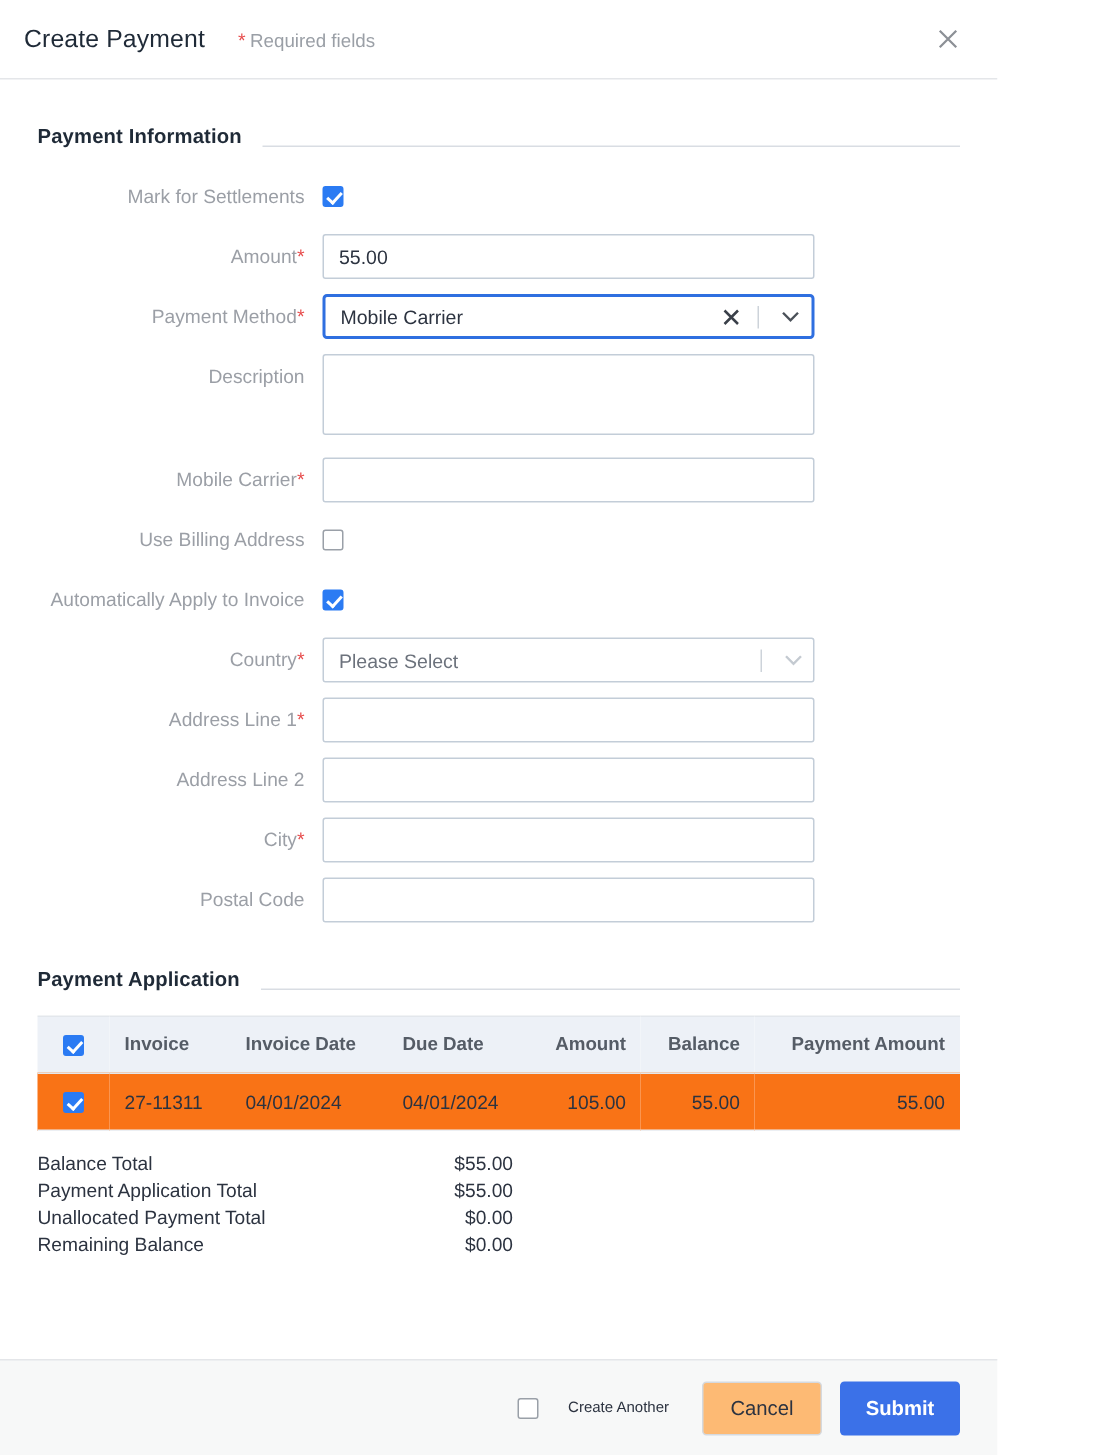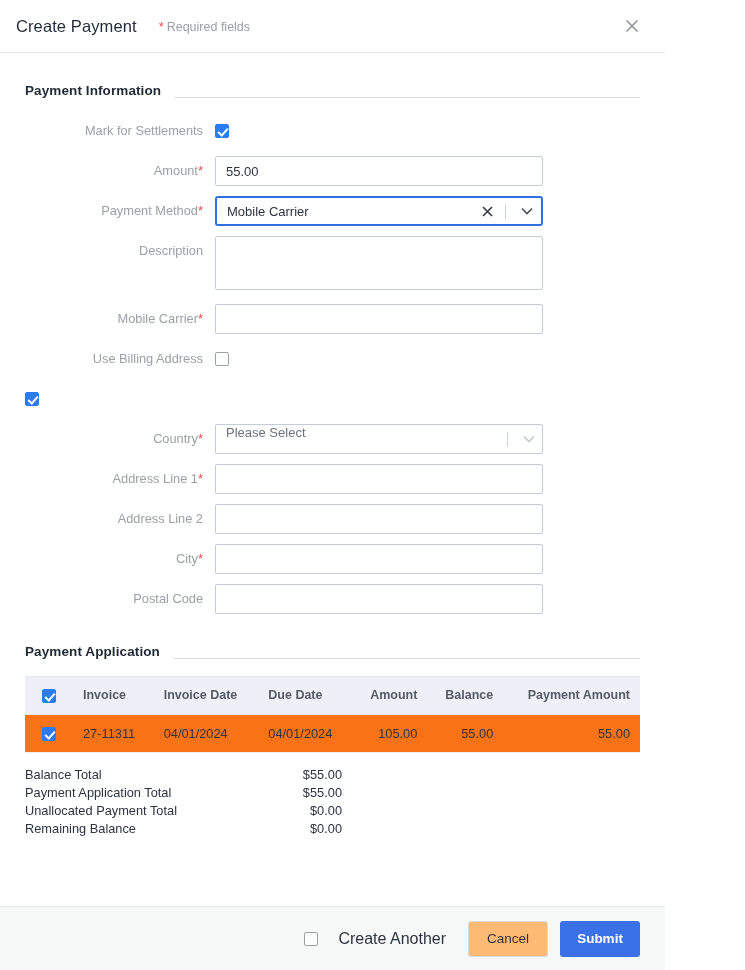--- a/index.html
+++ b/index.html
@@ -91,21 +91,21 @@
     border-radius: 3px;
     padding-right: 62px;
   }
   .inp::placeholder { color: #6c727c; }
 
   .sel-wrap { position: relative; width: 328px; height: 30px; }
   .sel-box {
     width: 100%; height: 30px;
     border: 1px solid #c3cdd8; border-radius: 2px;
     background: #fff;
-    display: flex; 
+    display: flex; align-items: center;
     padding: 0 10px;
     font-size: 13px; color: #6c727c;
   }
   .sel-adorn {
     position: absolute; right: 1px; top: 0; height: 30px;
     display: flex; align-items: center;
   }
   .divider-v { width: 1px; height: 15px; background: #cdd3da; margin: 0 8px; }
   .chev { width: 26px; display: flex; align-items: center; justify-content: center; cursor: pointer; }
   .chev.light { color: #c4cad1; }
@@ -164,21 +164,21 @@
   
   .footer {
     flex: 0 0 64px; height: 64px;
     border-top: 1px solid #e4e6e9;
     background: #f7f8f8;
     display: flex; align-items: center; justify-content: flex-end;
     padding: 0 25px;
   }
   .create-another {
     display: flex; align-items: center; gap: 20px;
-    font-size: 16px; color: #2c3340; margin-right: 22px;
+    font-size: 10px; color: #2c3340; margin-right: 22px;
   }
   .btn {
     height: 36px; border-radius: 3px;
     font-size: 13.5px; cursor: pointer;
     font-family: "Liberation Sans", sans-serif;
     display: flex; align-items: center; justify-content: center;
   }
   .btn-cancel {
     width: 80px; background: #fdba74; color: #2c3340;
     border: 1px solid #d5d9de; margin-right: 12px;
@@ -262,20 +262,21 @@
       <div class="row">
         <div class="lbl">Use Billing Address</div>
         <div class="ctrl">
             <div class="cbcell">
               <span class="cb"></span>
             </div>
           </div>
       </div>
 
       <div class="row">
+        <div class="lbl">Automatically Apply to Invoice</div>
         <div class="ctrl">
             <div class="cbcell">
               <span class="cb on"></span>
             </div>
           </div>
       </div>
 
       <div class="row">
         <div class="lbl"><span>Country</span><span class="ast">*</span></div>
         <div class="ctrl">

